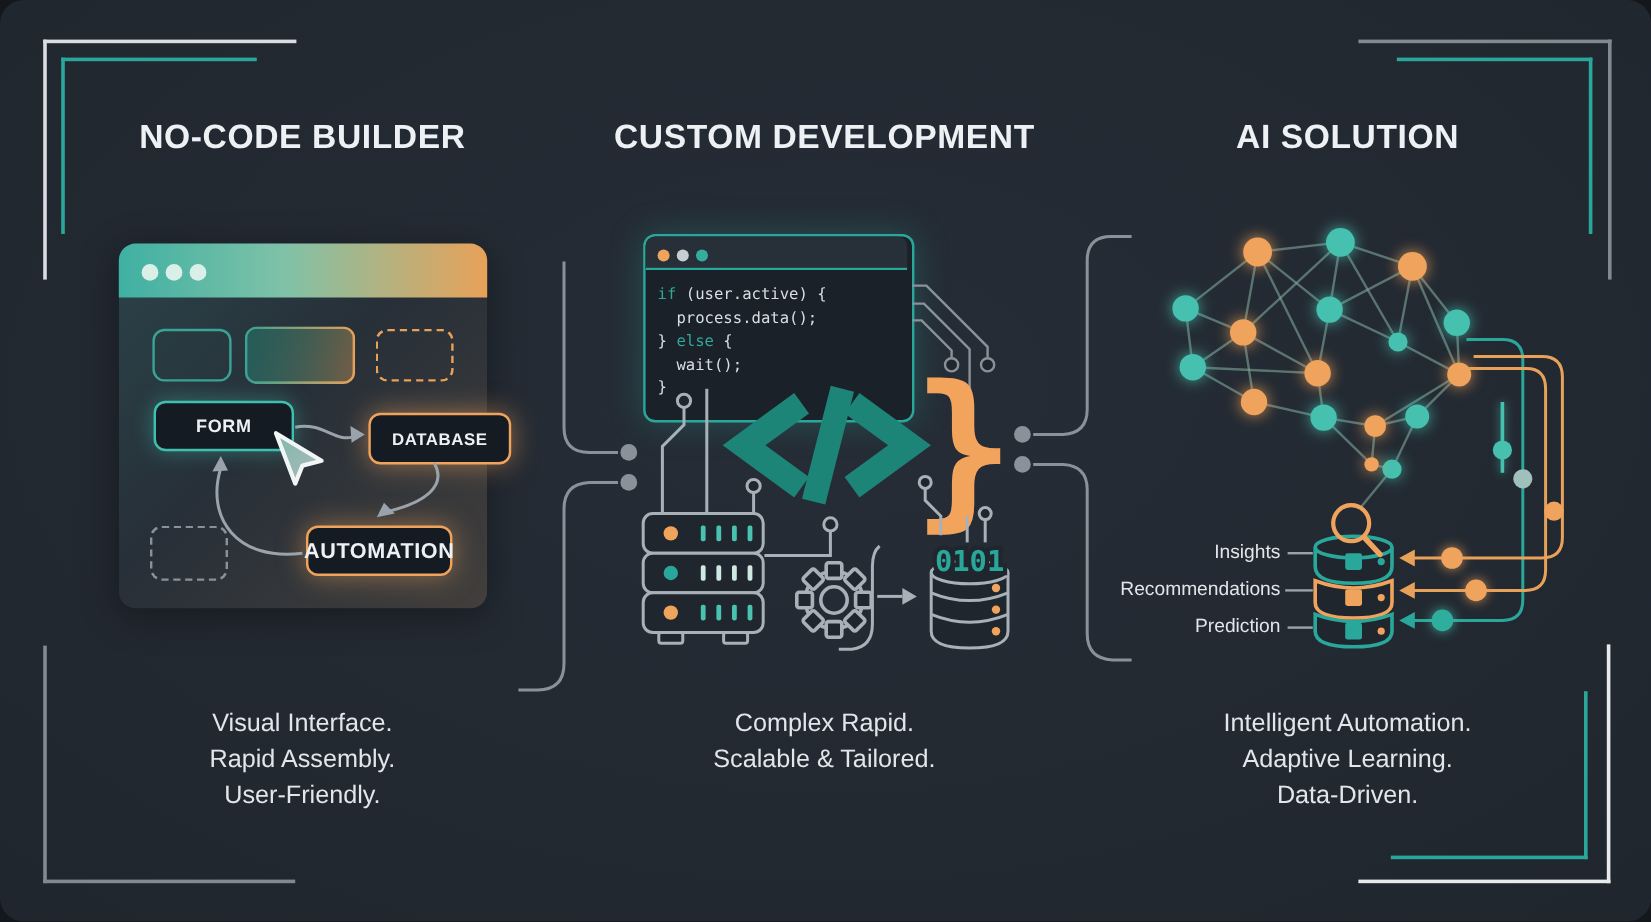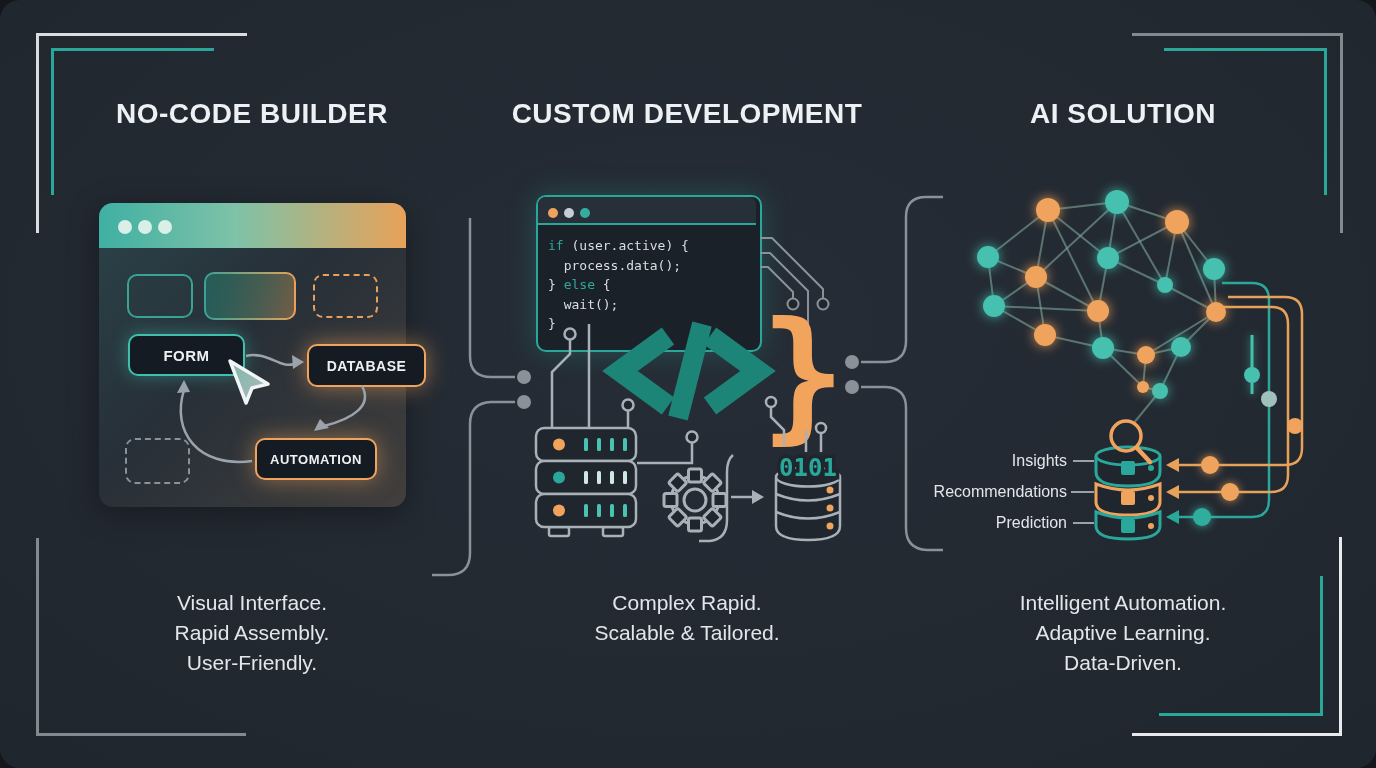--- a/index.html
+++ b/index.html
@@ -34,21 +34,21 @@
     background:linear-gradient(120deg, rgba(35,84,80,.9), rgba(40,48,56,.6)) padding-box,
     linear-gradient(90deg,#3aa196,#e8a158) border-box;}
   .pbox3{left:313px;top:274px;width:61px;height:40px;border:2px dashed #e8a158;}
   .pbox4{left:125px;top:438px;width:61px;height:42px;border:2px dashed #8a9199;}
   .node-box{position:absolute;border-radius:10px;background:#151b22;display:flex;align-items:center;justify-content:center;
     color:#eef1f4;font-weight:bold;letter-spacing:.5px;}
   .form-box{left:128px;top:334px;width:113px;height:38px;border:2px solid #3fbfae;font-size:15px;
     box-shadow:0 0 18px rgba(63,191,174,.45);align-items:center;}
   .database-box{left:307px;top:344px;width:115px;height:39px;border:2px solid #f0a35c;font-size:14px;
     box-shadow:0 0 22px rgba(240,163,92,.55);}
-  .automation-box{left:255px;top:438px;width:118px;height:38px;border:2px solid #f0a35c;font-size:13px;
+  .automation-box{left:255px;top:438px;width:118px;height:38px;border:2px solid #f0a35c;font-size:18px;
     box-shadow:0 0 22px rgba(240,163,92,.5);}
   
   .code-win{left:536px;top:195px;width:222px;height:153px;border:2px solid #2aa79b;border-radius:10px;
     background:#1a2129;box-shadow:0 0 28px rgba(42,167,155,.3);}
   .code-header{left:538px;top:197px;width:218px;height:26px;border-radius:8px 8px 0 0;background:#273039;
     border-bottom:2px solid #2aa79b;}
   .code-dot{position:absolute;top:208px;width:10px;height:10px;border-radius:50%;}
   .code-body{left:548px;top:236px;width:200px;height:105px;font-family:"DejaVu Sans Mono", monospace;
     font-size:13px;line-height:19.5px;color:#d9dfe4;white-space:pre;}
   .kw{color:#2fa89a;}

